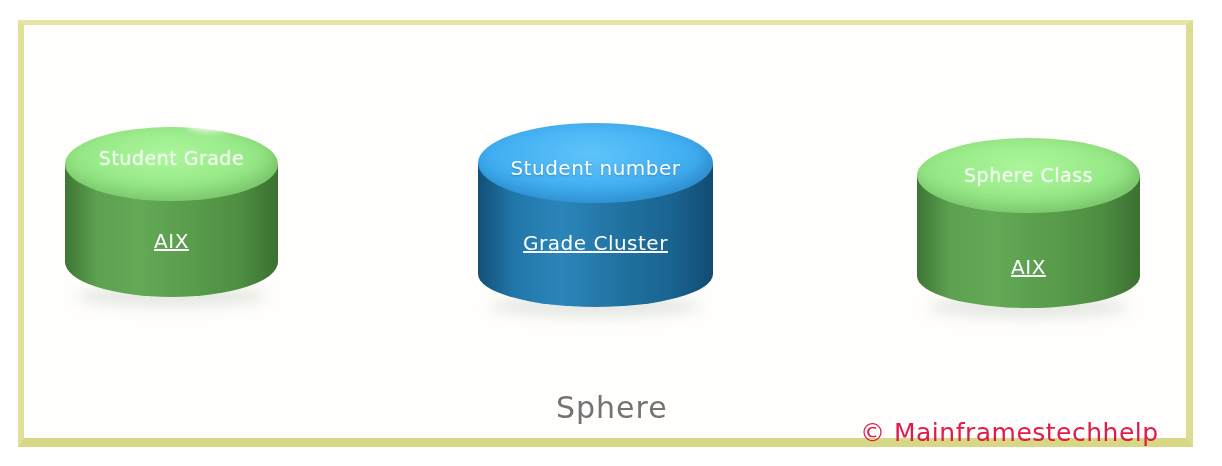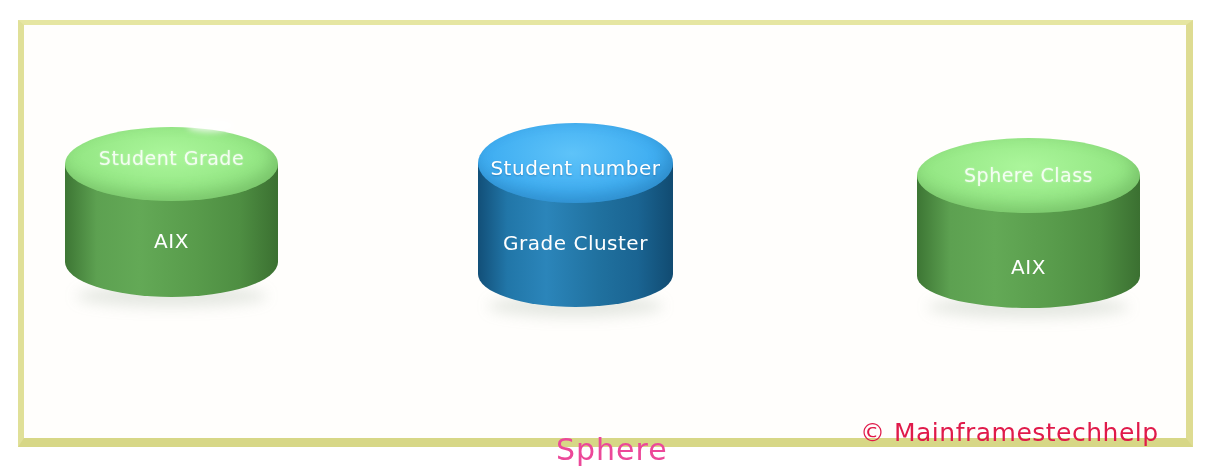--- a/index.html
+++ b/index.html
@@ -55,21 +55,21 @@
     border-radius: 50%;
     z-index: 2;
   }
   .cyl-label-top, .cyl-label-body {
     position: absolute;
     left: 0; right: 0;
     text-align: center;
     z-index: 3;
     letter-spacing: 0.5px;
   }
-  .cyl-label-body { color: #ffffff; }
+  .cyl-label-body { color: #ffffff; text-decoration: underline; }
 
   
   .green .cyl-top {
     background: radial-gradient(ellipse at 48% 38%, #abf69b 0%, #96e886 55%, #89dc79 100%);
     box-shadow: inset -5px -7px 16px rgba(60, 120, 50, 0.28);
   }
   .green .cyl-body {
     background: linear-gradient(90deg, #3d7634 0%, #5da151 15%, #63a956 35%, #589b4b 62%, #4e8e42 82%, #3b7031 100%);
   }
   .blue .cyl-top {
@@ -90,42 +90,41 @@
     position: absolute;
     left: 122px; top: -8px;
     width: 48px; height: 13px;
     border-radius: 50%;
     background: rgba(255,255,255,0.8);
     filter: blur(3px);
     z-index: 3;
   }
 
   
-  .cylinder-center { left: 478px; top: 123px; width: 195px; height: 184px; }
+  .cylinder-center { left: 478px; top: 123px; width: 235px; height: 184px; }
   .cylinder-center .cyl-top  { height: 80px; }
   .cylinder-center .cyl-body { top: 40px; border-radius: 0 0 50% 50% / 0 0 33px 33px; }
   .cylinder-center .cyl-label-top  { top: 33px; font-size: 20px; color: #ffffff; text-shadow: 0 1px 2px rgba(0,60,110,0.35); }
   .cylinder-center .cyl-label-body { top: 108px; font-size: 20px; }
 
   
   .cylinder-right { left: 917px; top: 138px; width: 223px; height: 170px; }
   .cylinder-right .cyl-top  { height: 75px; }
   .cylinder-right .cyl-body { top: 37px; border-radius: 0 0 50% 50% / 0 0 32px 32px; }
   .cylinder-right .cyl-label-top  { top: 26px; font-size: 19px; color: rgba(255,255,255,0.82); text-shadow: 0 0 2px rgba(255,255,255,0.5); }
   .cylinder-right .cyl-label-body { top: 117px; font-size: 20px; }
 
   
   .caption {
     position: absolute;
     left: 556px;
     top: 390px;
     font-size: 30px;
     letter-spacing: 1px;
-    color: #ec4899;
-    margin-top: 42px;
+    color: #737373;
   }
   .credit {
     position: absolute;
     left: 860px;
     top: 398px;
     font-size: 25px;
     letter-spacing: 0.5px;
     color: #e01a4a;
     margin-top: 20px;
   }

